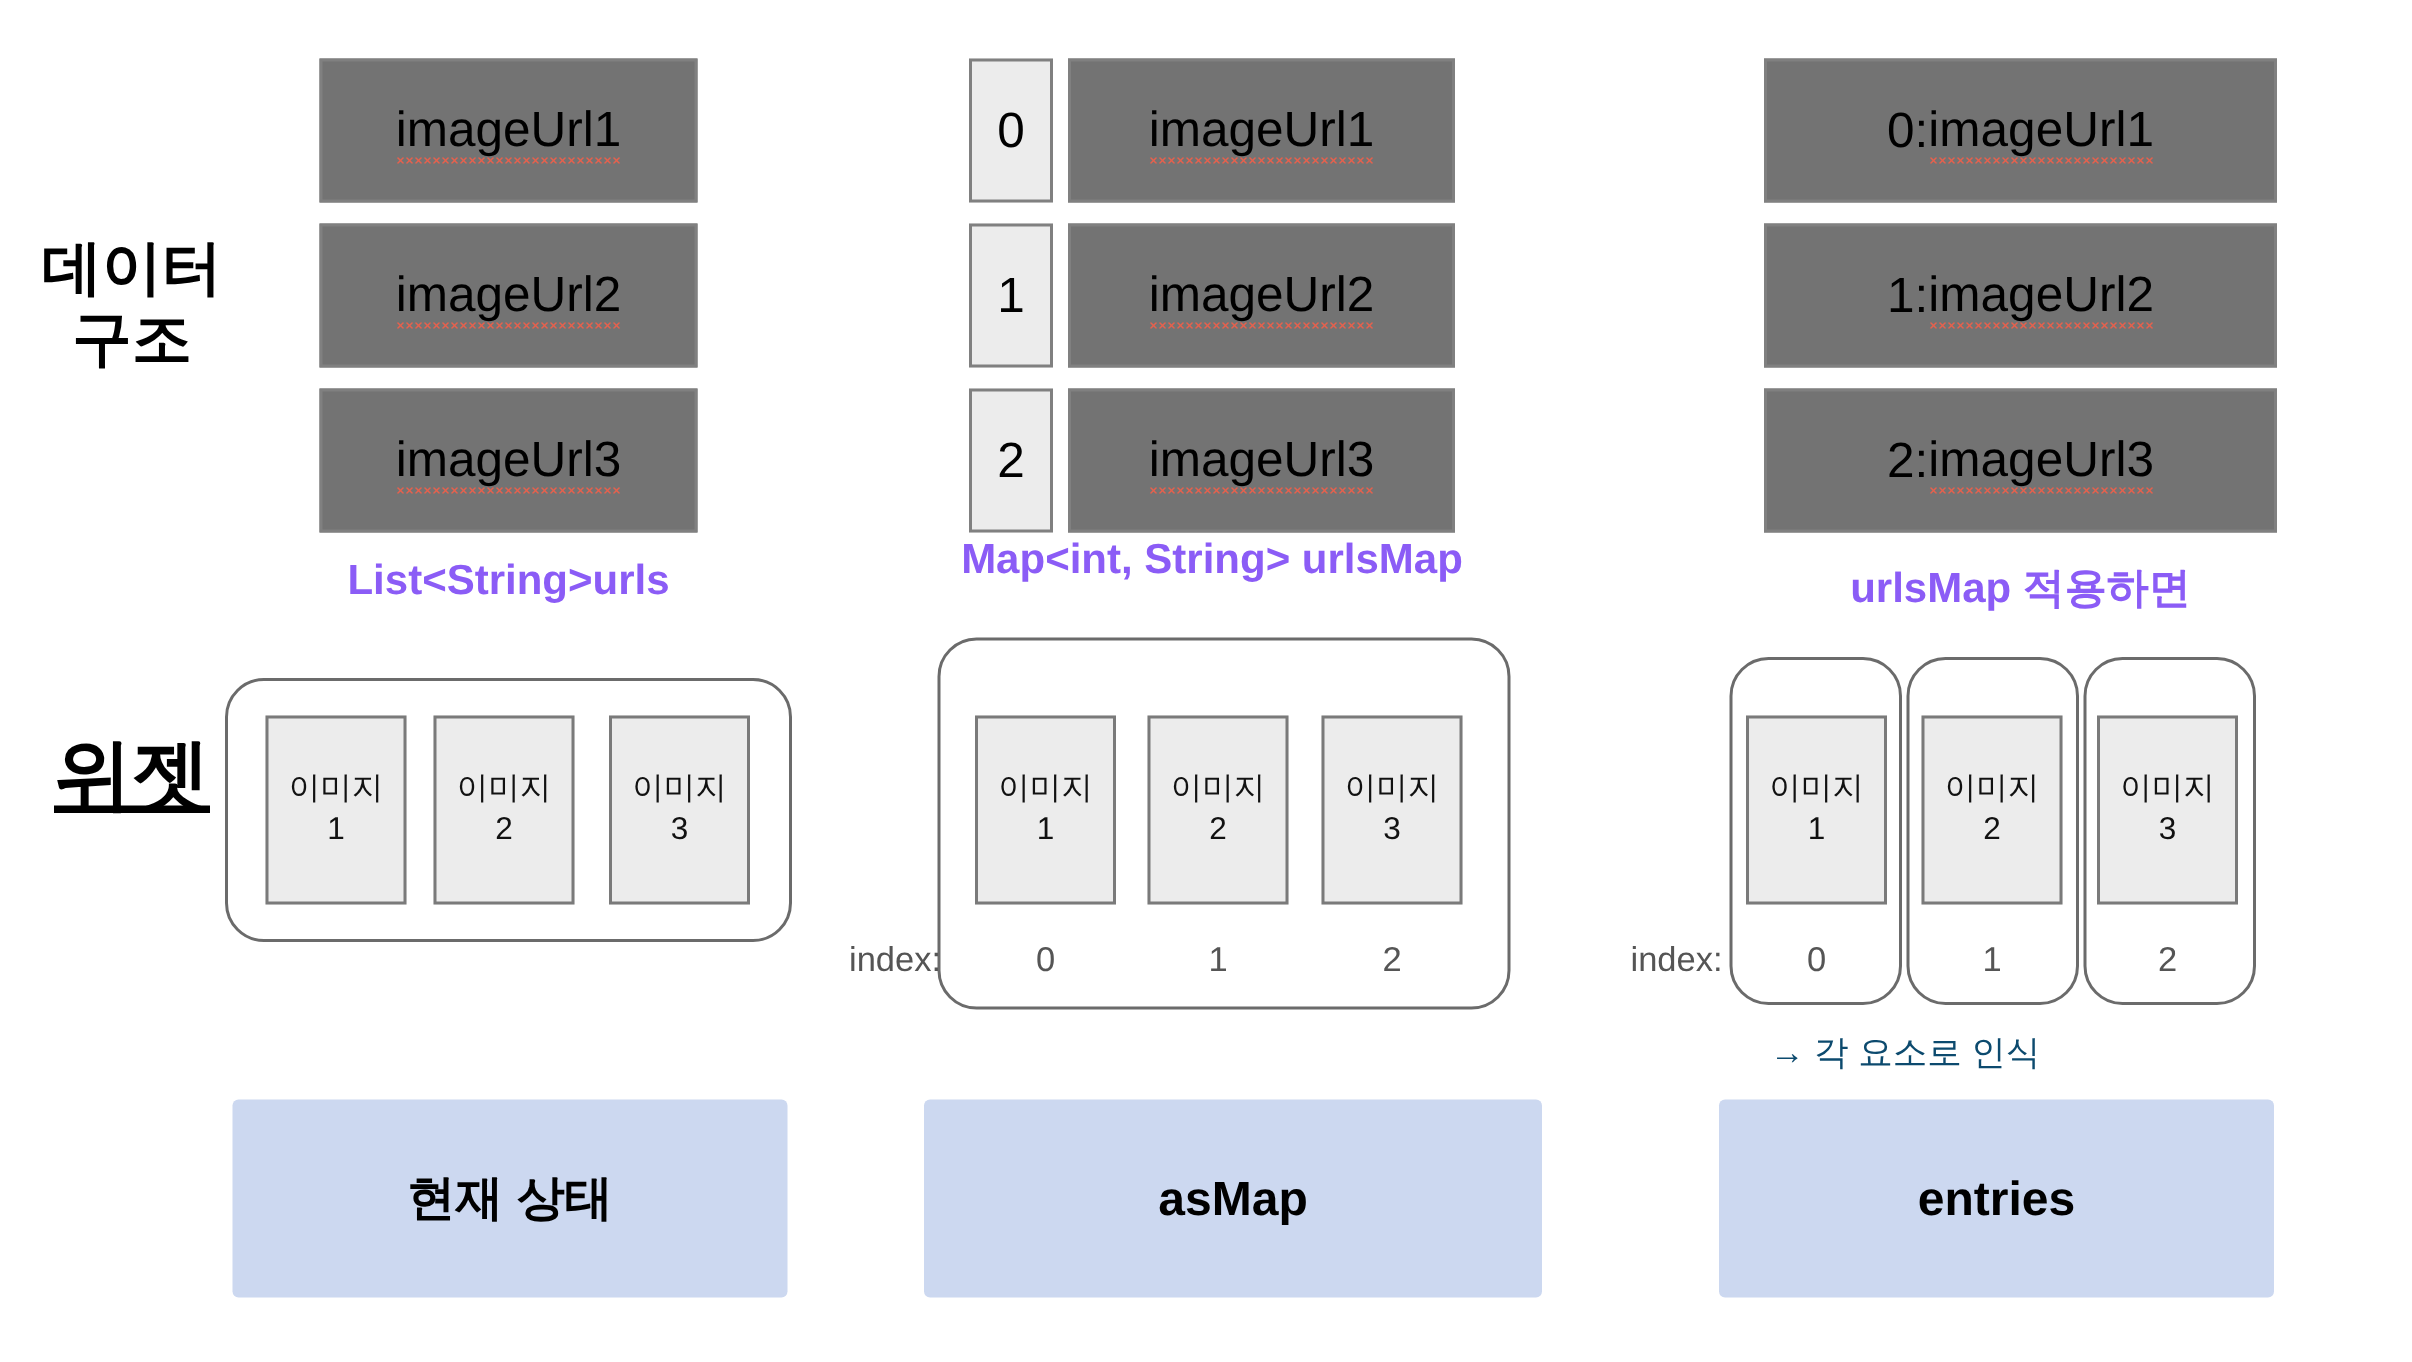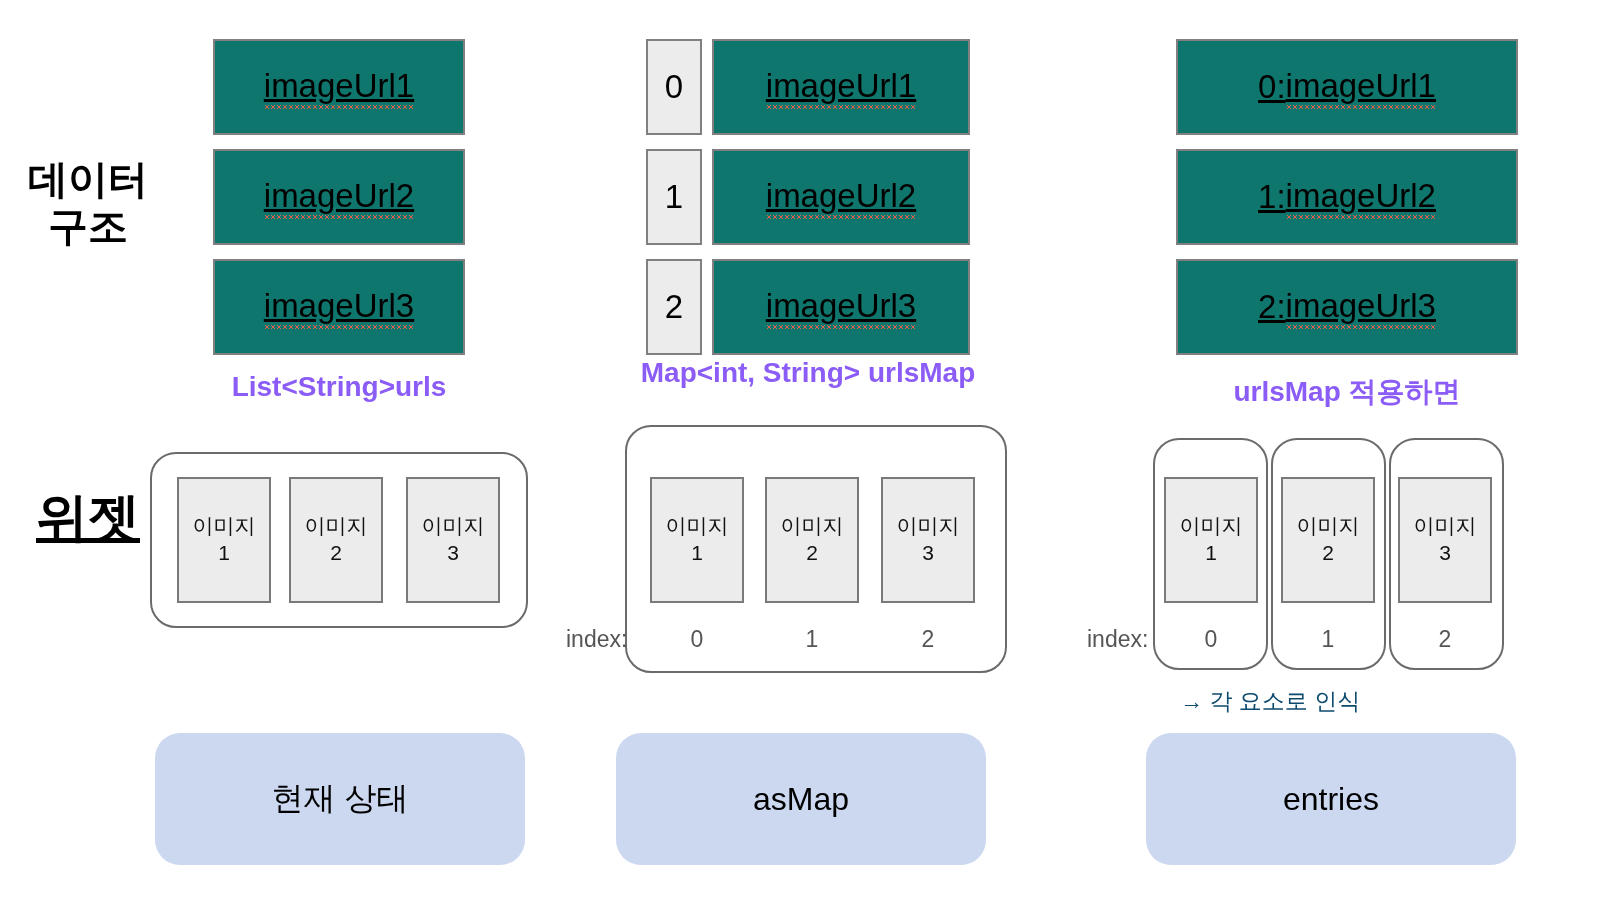--- a/index.html
+++ b/index.html
@@ -32,30 +32,29 @@
     font-size: 40px;
   }
   #label-widget {
     left: 8px; top: 487px; width: 160px;
     font-size: 52px;
     text-decoration: underline;
   }
 
   
   .data-box {
-    background: #0f766e;
+    background: #737373;
     border: 2px solid #808080;
     box-sizing: border-box;
     display: flex;
     align-items: center;
     justify-content: center;
     font-size: 33px;
     color: #000;
     position: absolute;
-    text-decoration: underline;
   }
   .data-box .squiggle {
     position: relative;
     display: inline-block;
     padding-bottom: 2px;
   }
   
   .squiggle::after {
     content: "";
     position: absolute;
@@ -123,26 +122,27 @@
     position: absolute;
     font-size: 23px;
     color: #0c4a6e;
     white-space: nowrap;
   }
 
   
   .blue-btn {
     position: absolute;
     background: #ccd8f0;
-    border-radius: 25px;
+    border-radius: 4px;
     display: flex;
     align-items: center;
     justify-content: center;
     font-size: 32px;
     color: #000;
+    font-weight: bold;
   }
 </style>
 </head>
 <body>
 
 <div class="row-label abs" id="label-data-structure">데이터
 구조</div>
 
 <div class="row-label abs" id="label-widget">위젯</div>
 
@@ -209,21 +209,21 @@
 </div>
 <div class="img-card" style="left:881px; top:477px; width:94px; height:126px;">
   <span>이미지</span>
   <span>3</span>
 </div>
 <div class="index-label" style="left:566px; top:626px;">index:</div>
 <div class="index-num" style="left:650px; top:626px; width:94px;">0</div>
 <div class="index-num" style="left:765px; top:626px; width:94px;">1</div>
 <div class="index-num" style="left:881px; top:626px; width:94px;">2</div>
 
-<div class="blue-btn" style="left:616px; top:733px; width:370px; height:132px;">asMap</div>
+<div class="blue-btn" style="left:616px; top:733px; width:412px; height:132px;">asMap</div>
 
 <div class="data-box" style="left:1176px; top:39px; width:342px; height:96px;">
   <span>0: </span>
     <span class="squiggle">imageUrl1</span>
 </div>
 <div class="data-box" style="left:1176px; top:149px; width:342px; height:96px;">
   <span>1: </span>
     <span class="squiggle">imageUrl2</span>
 </div>
 <div class="data-box" style="left:1176px; top:259px; width:342px; height:96px;">

